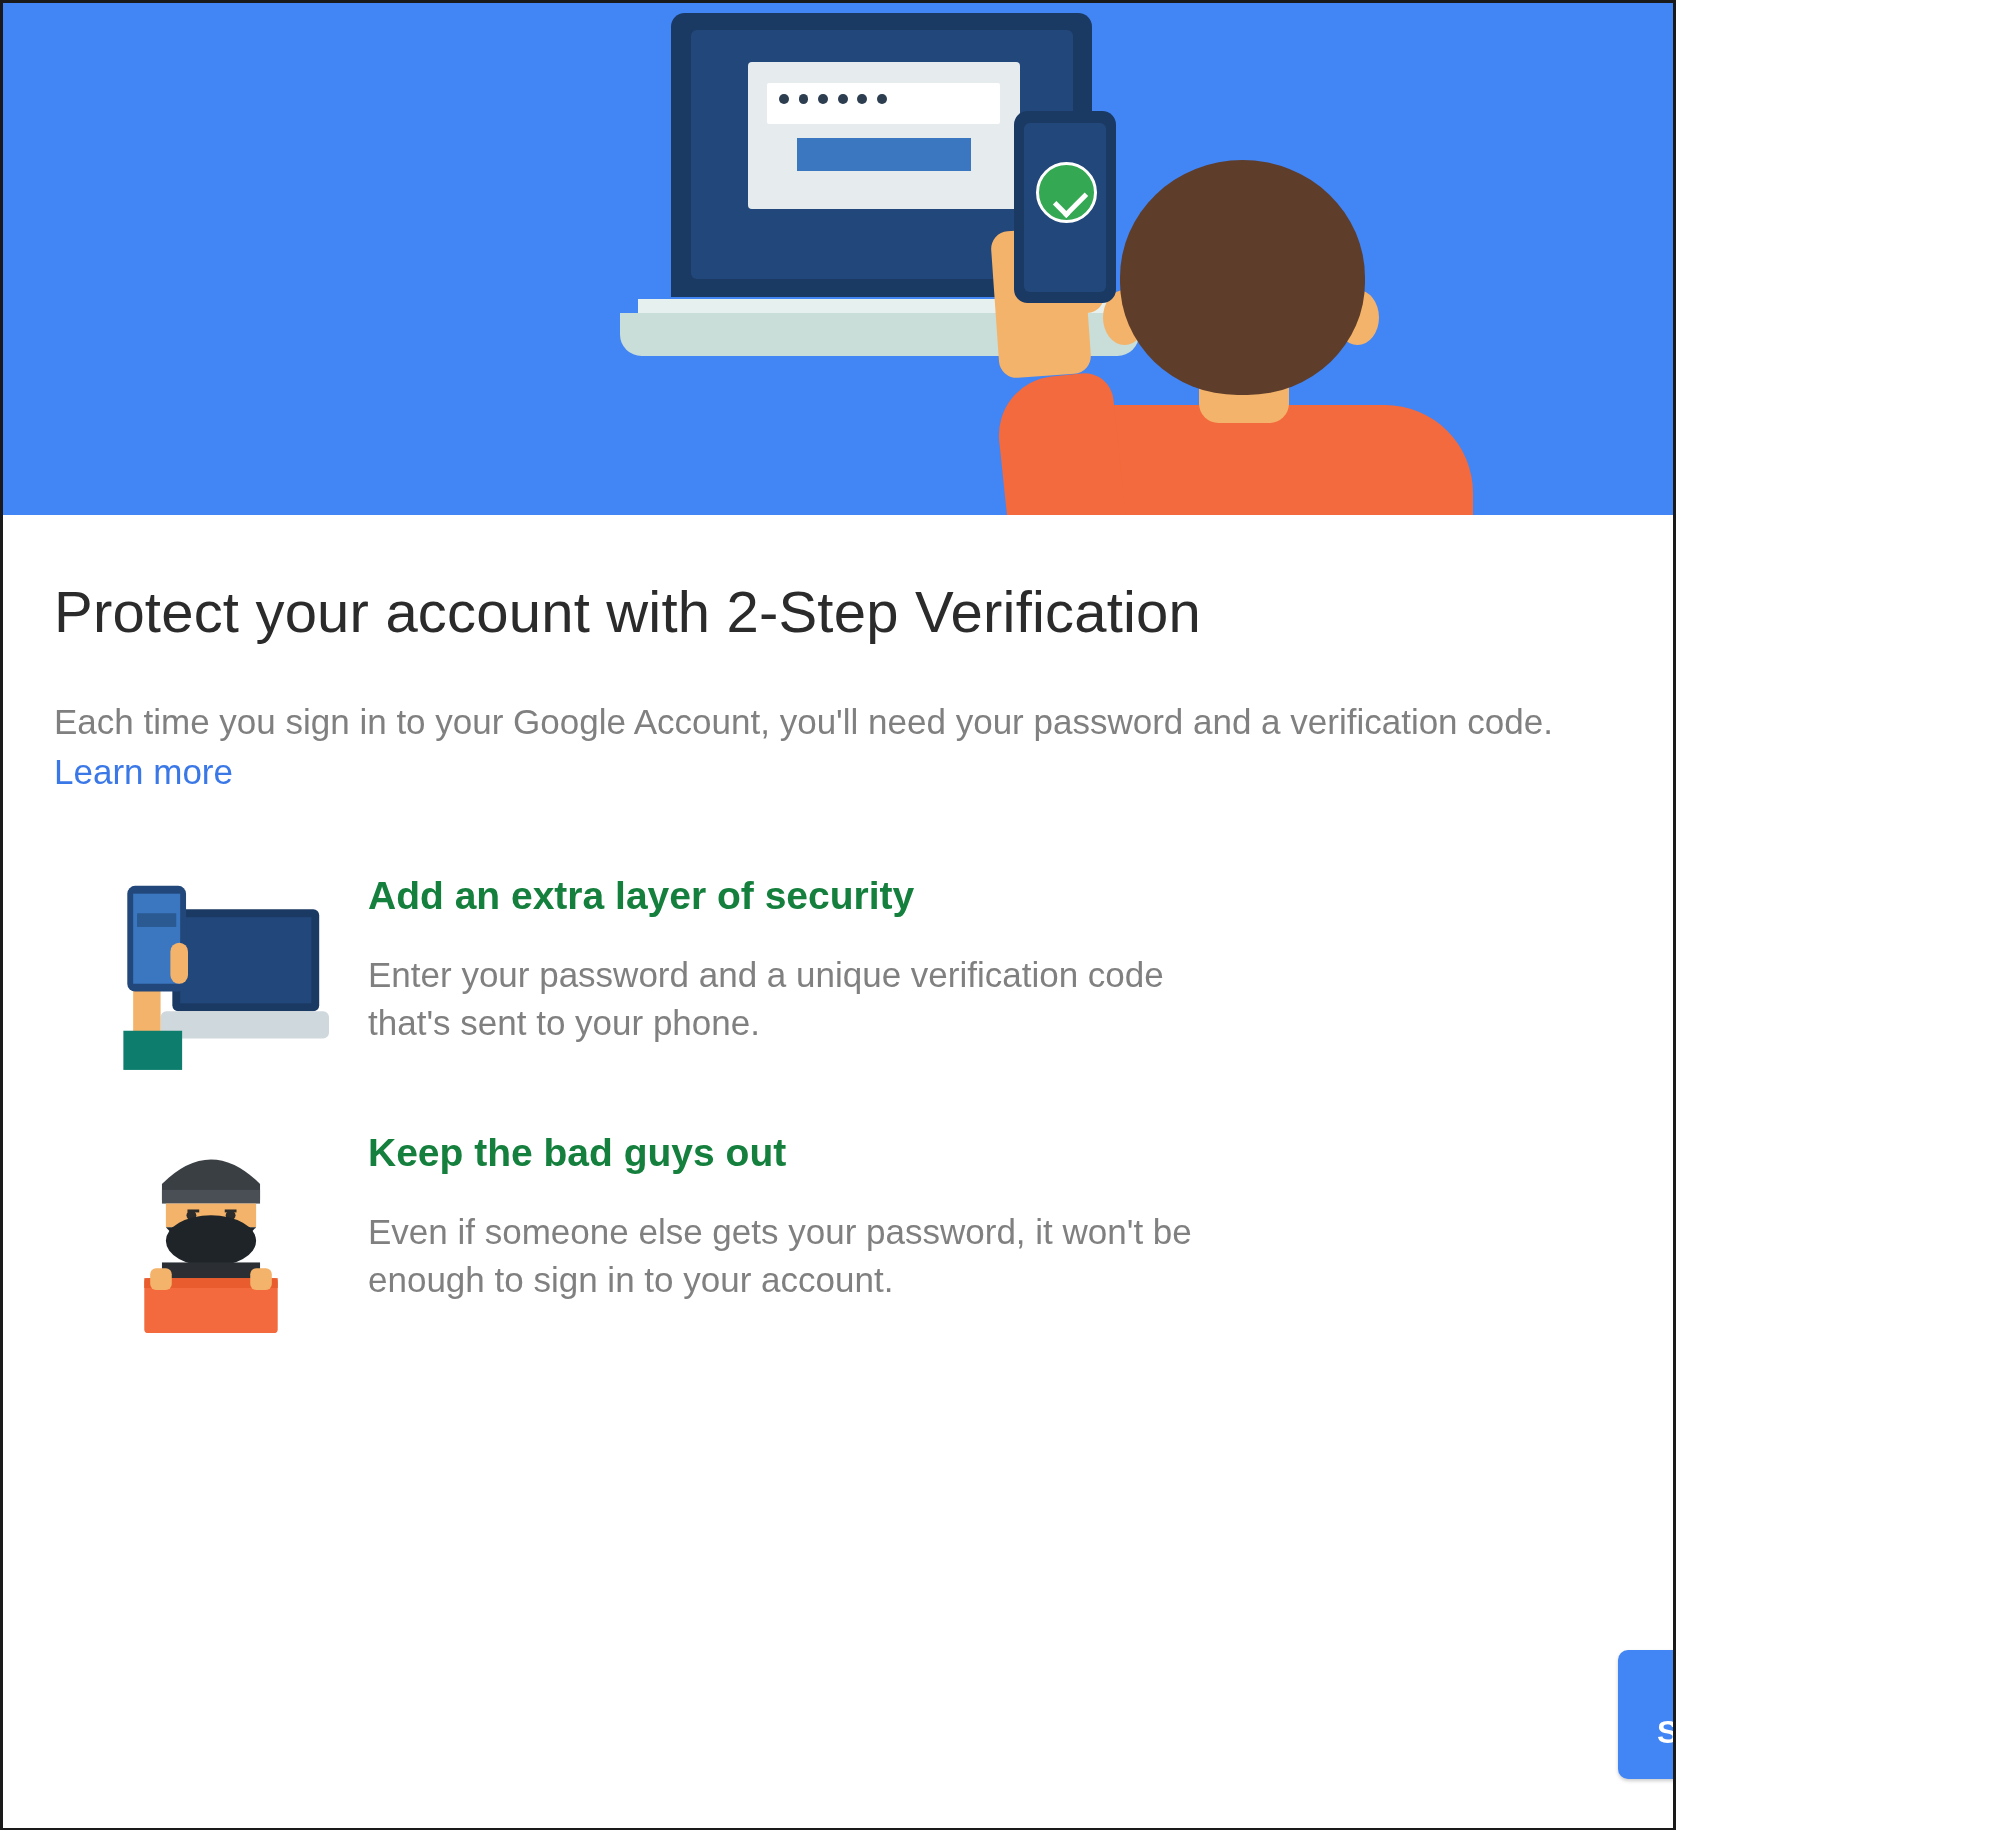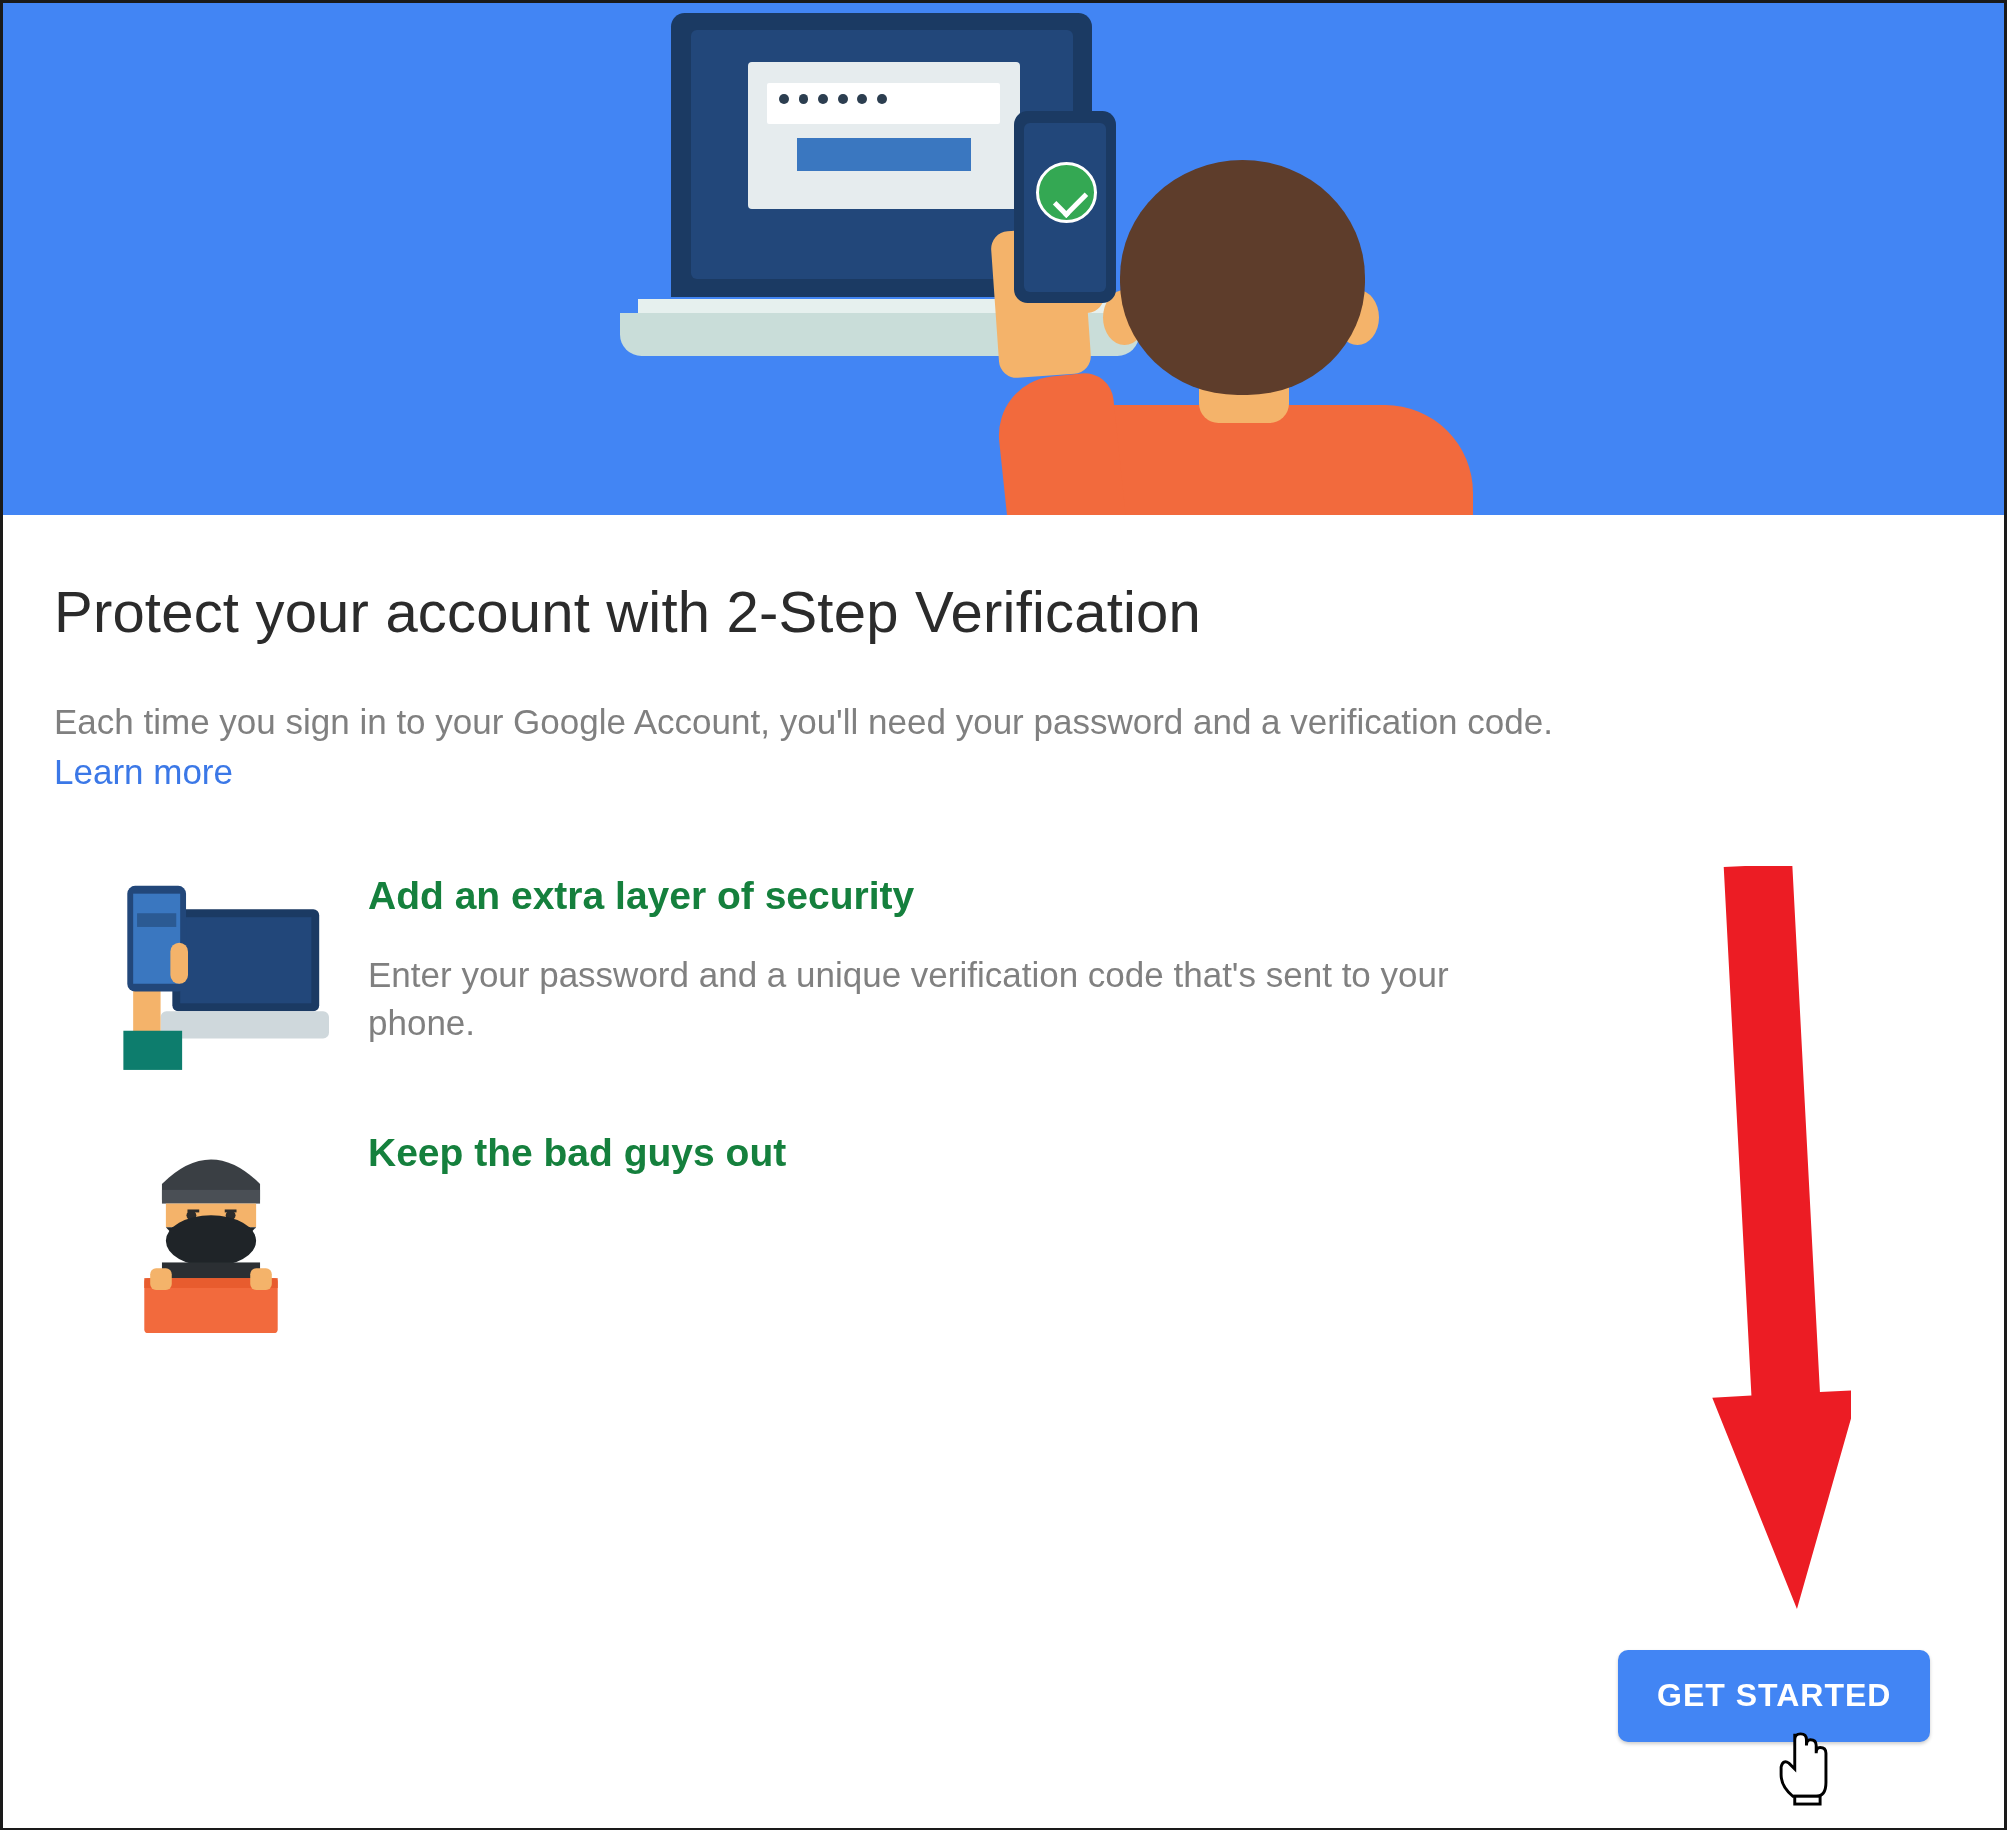--- a/index.html
+++ b/index.html
@@ -4,21 +4,21 @@
 <style>
   * { box-sizing: border-box; margin: 0; padding: 0; }
   html, body {
     width: 2007px;
     height: 1831px;
     font-family: Arial, Helvetica, sans-serif;
     background: #fff;
   }
   .frame {
     position: relative;
-    width: 2007px;
+    width: 1676px;
     height: 1831px;
     border: 3.9px solid #1a1a1a;
     background: #fff;
     overflow: hidden;
   }
   .hero {
     width: 100%;
     height: 512px;
     background: #4285f4;
     position: relative;
@@ -398,20 +398,21 @@
 
           <rect x="42" y="150" width="136" height="56" rx="4" fill="#f26a3d"></rect>
           <rect x="42" y="150" width="136" height="10" fill="#e85c2e"></rect>
 
           <rect x="48" y="140" width="22" height="22" rx="6" fill="#f4b36a"></rect>
           <rect x="150" y="140" width="22" height="22" rx="6" fill="#f4b36a"></rect>
         </svg>
       </div>
       <div class="feature-text">
         <div class="feature-title">Keep the bad guys out</div>
+        <div class="feature-desc">Even if someone else gets your password, it won't be enough to sign in to your account.</div>
       </div>
     </div>
   </div>
 
   <button class="cta">GET STARTED</button>
 
   <svg class="arrow-annotation" viewBox="0 0 200 760">
     <path d="M90 0 L160 0 L160 540 L200 540 L125 760 L50 540 L90 540 Z" fill="#ec1c24" transform="rotate(-3 100 380)"></path>
   </svg>
 

